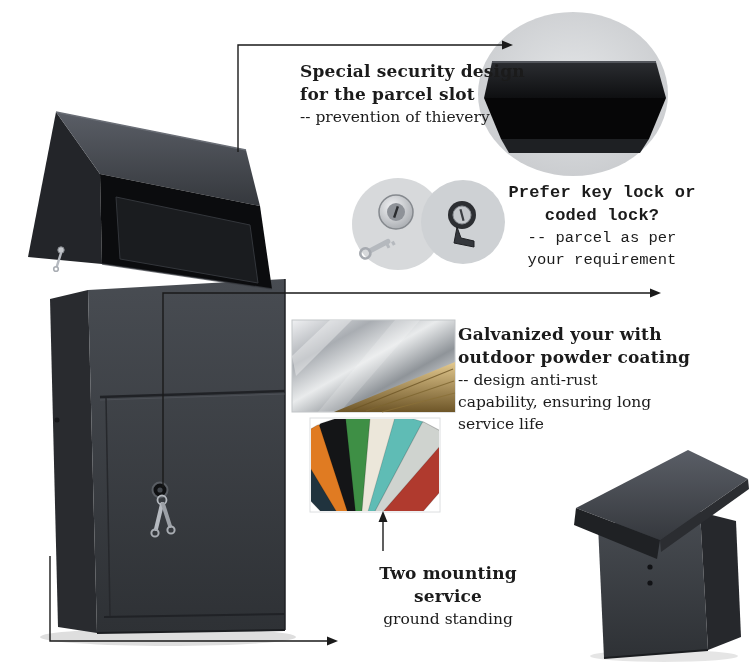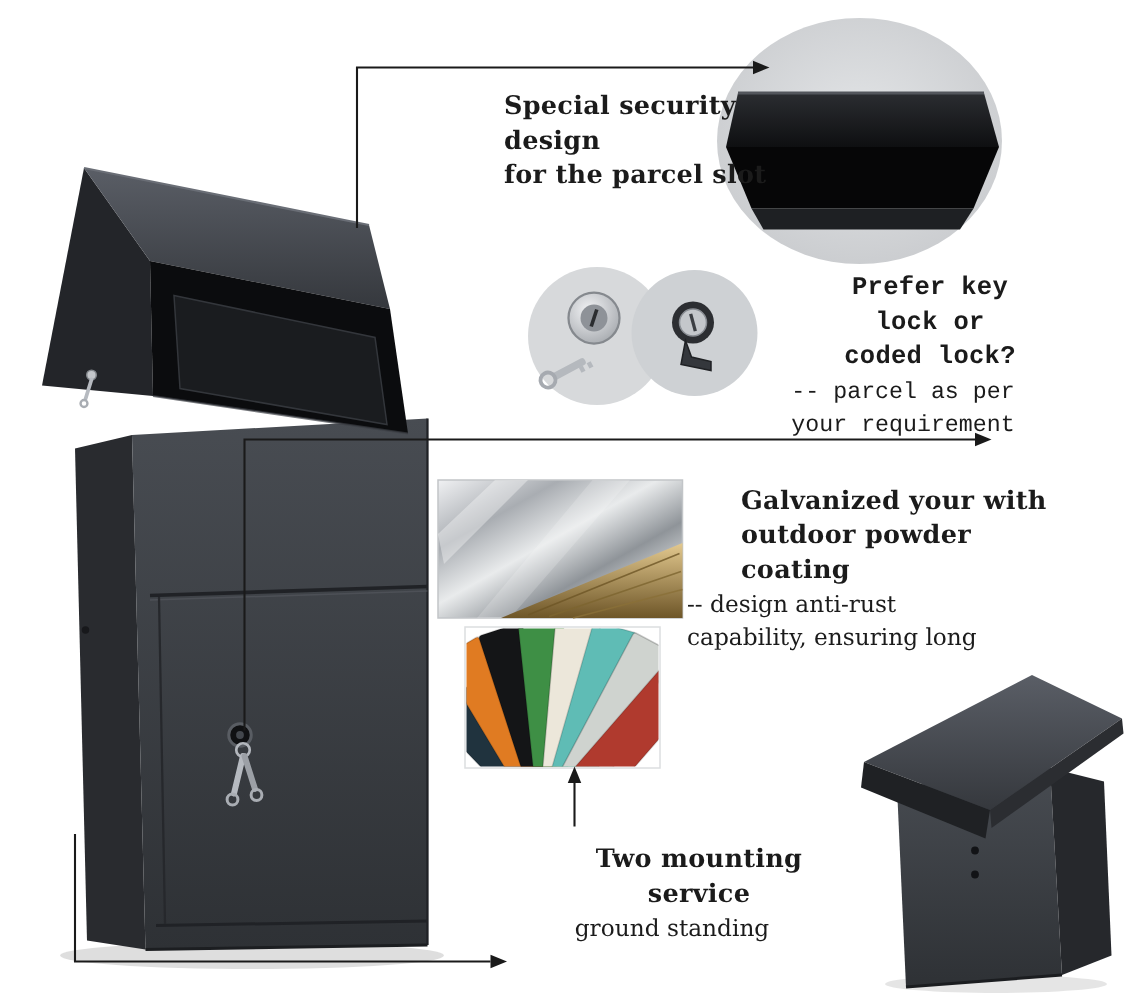--- a/index.html
+++ b/index.html
@@ -2,21 +2,21 @@
 <html><head>
 <meta charset="utf-8">
 <style>
   html,body{margin:0;padding:0;background:#ffffff;}
   .canvas{
     position:relative;width:750px;height:669px;background:#ffffff;overflow:hidden;
     font-family:"DejaVu Serif", serif;color:#1b1b1b;
   }
   .canvas svg{position:absolute;left:0;top:0;display:block;}
   .callout{position:absolute;}
-  .callout .h{font-weight:700;font-size:17px;line-height:23px;letter-spacing:.2px;margin-left:36px;}
+  .callout .h{font-weight:700;font-size:17px;line-height:23px;letter-spacing:.2px;}
   .callout .b{font-size:15.5px;line-height:22px;}
   .c-security{left:300px;top:60px;width:240px;}
   .c-lock{left:506px;top:181px;width:192px;text-align:center;font-family:Liberation Mono, monospace;}
   .c-steel{left:458px;top:323px;width:248px;}
   .c-mount{left:346px;top:562px;width:204px;text-align:center;}
 </style>
 </head>
 <body>
 
 <div class="canvas">
@@ -165,34 +165,36 @@
       <path d="M50,556 L50,641 L327,641"></path>
       <polygon points="327,636.5 338,641 327,645.5" fill="#1a1a1a" stroke="none"></polygon>
       <path d="M383,551 L383,522"></path>
       <polygon points="378.5,522 383,511 387.5,522" fill="#1a1a1a" stroke="none"></polygon>
     </g>
   </svg>
 
   <div class="callout c-security">
     <div class="h">Special security design</div>
     <div class="h">for the parcel slot</div>
+    <div class="b">-- prevention of thievery</div>
   </div>
 
   <div class="callout c-lock">
     <div class="h">Prefer key lock or</div>
     <div class="h">coded lock?</div>
     <div class="b">-- parcel as per</div>
     <div class="b">your requirement</div>
   </div>
 
   <div class="callout c-steel">
     <div class="h">Galvanized your with</div>
     <div class="h">outdoor powder coating</div>
     <div class="b">-- design anti-rust</div>
     <div class="b">capability, ensuring long</div>
+    <div class="b">service life</div>
   </div>
 
   <div class="callout c-mount">
     <div class="h">Two mounting service</div>
     <div class="b">ground standing</div>
   </div>
 
 </div>
 
 </body></html>

